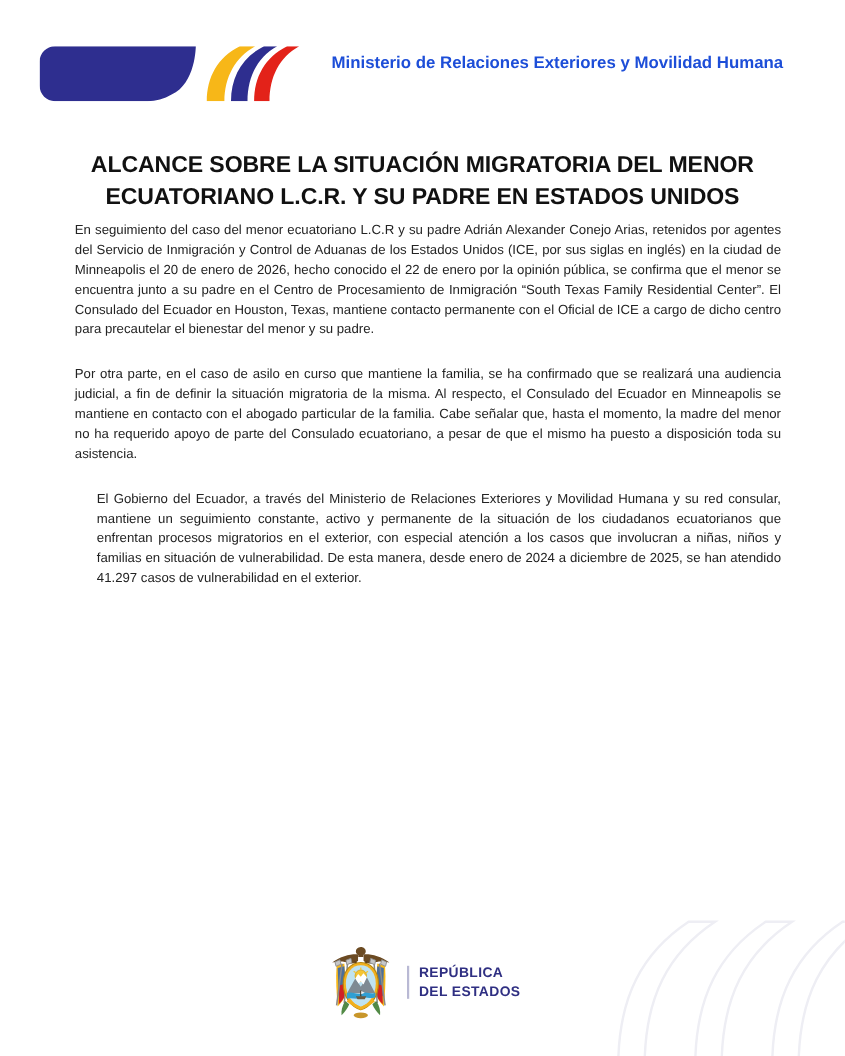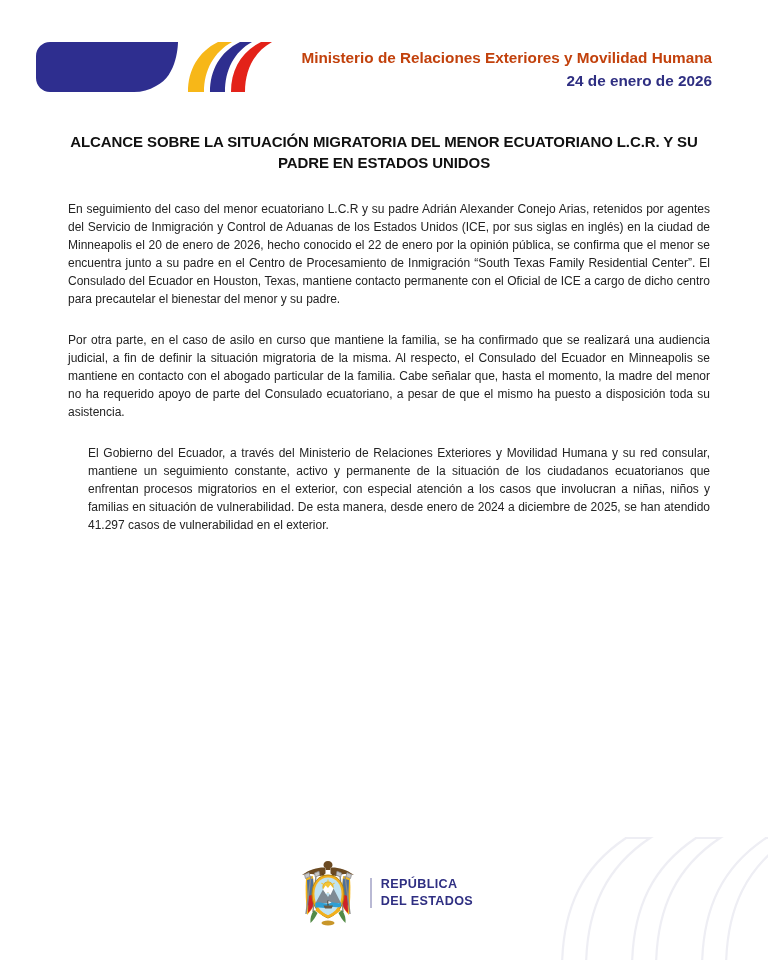--- a/index.html
+++ b/index.html
@@ -66,39 +66,39 @@
   .ministry-block {
     position: absolute;
     right: 56px;
     top: 48px;
     text-align: right;
     line-height: 1.28;
   }
   .ministry-name {
     font-size: 15.3px;
     font-weight: bold;
-    color: #c2410c;
+    color: #1d4ed8;
     white-space: nowrap;
   }
   .bulletin-date {
     font-size: 15.3px;
     font-weight: bold;
     color: #2f2f82;
     margin-top: 3px;
     white-space: nowrap;
   }
 
   
   .doc-title {
     position: absolute;
     left: 58px;
     top: 122px;
     width: 652px;
     text-align: center;
-    font-size: 15px;
+    font-size: 21px;
     font-weight: bold;
     line-height: 1.38;
     color: #111111;
     letter-spacing: -0.1px;
     z-index: 2;
   }
 
   
   .body-copy {
     position: absolute;
@@ -170,21 +170,20 @@
 
       <path d="M174 50 C174 28 184 10 204 0 L216 0 C198 10 189 28 189 50 Z" fill="#2e2e8f"></path>
 
       <path d="M195 50 C195 28 205 10 225 0 L236 0 C218 10 209 28 209 50 Z" fill="#e32219"></path>
     </svg>
     <div class="banner-label">Boletín</div>
   </div>
 
   <div class="ministry-block">
     <div class="ministry-name">Ministerio de Relaciones Exteriores y Movilidad Humana</div>
-    <div class="bulletin-date">24 de enero de 2026</div>
   </div>
 </div>
 
 <h1 class="doc-title">ALCANCE SOBRE LA SITUACIÓN MIGRATORIA DEL MENOR ECUATORIANO L.C.R. Y SU PADRE EN ESTADOS UNIDOS</h1>
 
 <div class="body-copy">
   <p>En seguimiento del caso del menor ecuatoriano L.C.R y su padre Adrián Alexander Conejo Arias, retenidos por agentes del Servicio de Inmigración y Control de Aduanas de los Estados Unidos (ICE, por sus siglas en inglés) en la ciudad de Minneapolis el 20 de enero de 2026, hecho conocido el 22 de enero por la opinión pública, se confirma que el menor se encuentra junto a su padre en el Centro de Procesamiento de Inmigración “South Texas Family Residential Center”. El Consulado del Ecuador en Houston, Texas, mantiene contacto permanente con el Oficial de ICE a cargo de dicho centro para precautelar el bienestar del menor y su padre.</p>
   <p>Por otra parte, en el caso de asilo en curso que mantiene la familia, se ha confirmado que se realizará una audiencia judicial, a fin de definir la situación migratoria de la misma. Al respecto, el Consulado del Ecuador en Minneapolis se mantiene en contacto con el abogado particular de la familia. Cabe señalar que, hasta el momento, la madre del menor no ha requerido apoyo de parte del Consulado ecuatoriano, a pesar de que el mismo ha puesto a disposición toda su asistencia.</p>
   <p>El Gobierno del Ecuador, a través del Ministerio de Relaciones Exteriores y Movilidad Humana y su red consular, mantiene un seguimiento constante, activo y permanente de la situación de los ciudadanos ecuatorianos que enfrentan procesos migratorios en el exterior, con especial atención a los casos que involucran a niñas, niños y familias en situación de vulnerabilidad. De esta manera, desde enero de 2024 a diciembre de 2025, se han atendido 41.297 casos de vulnerabilidad en el exterior.</p>
 </div>

